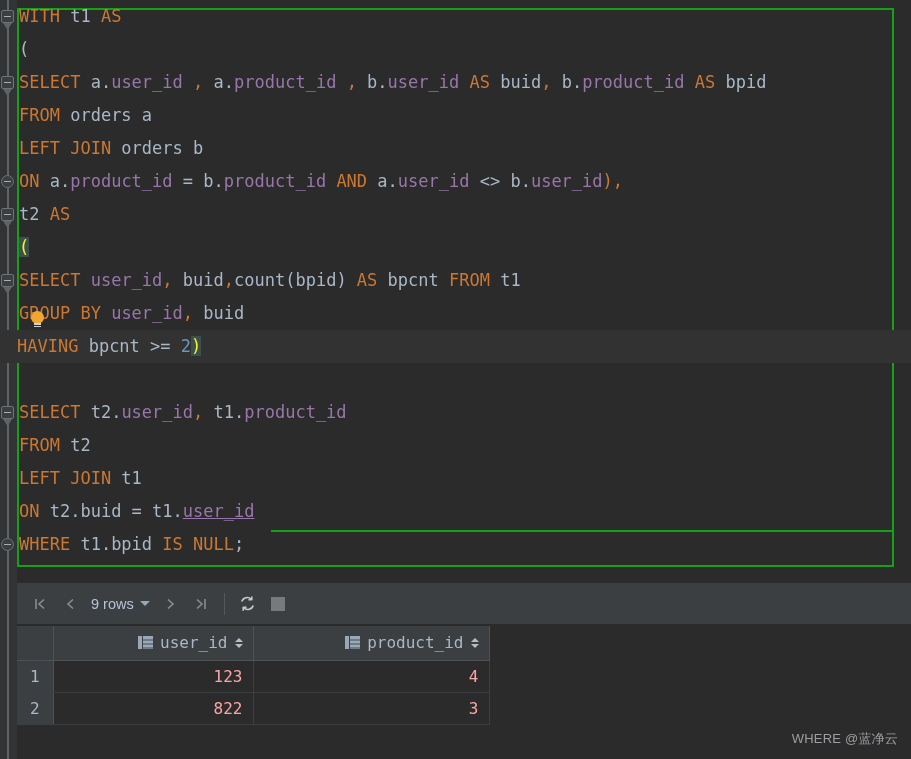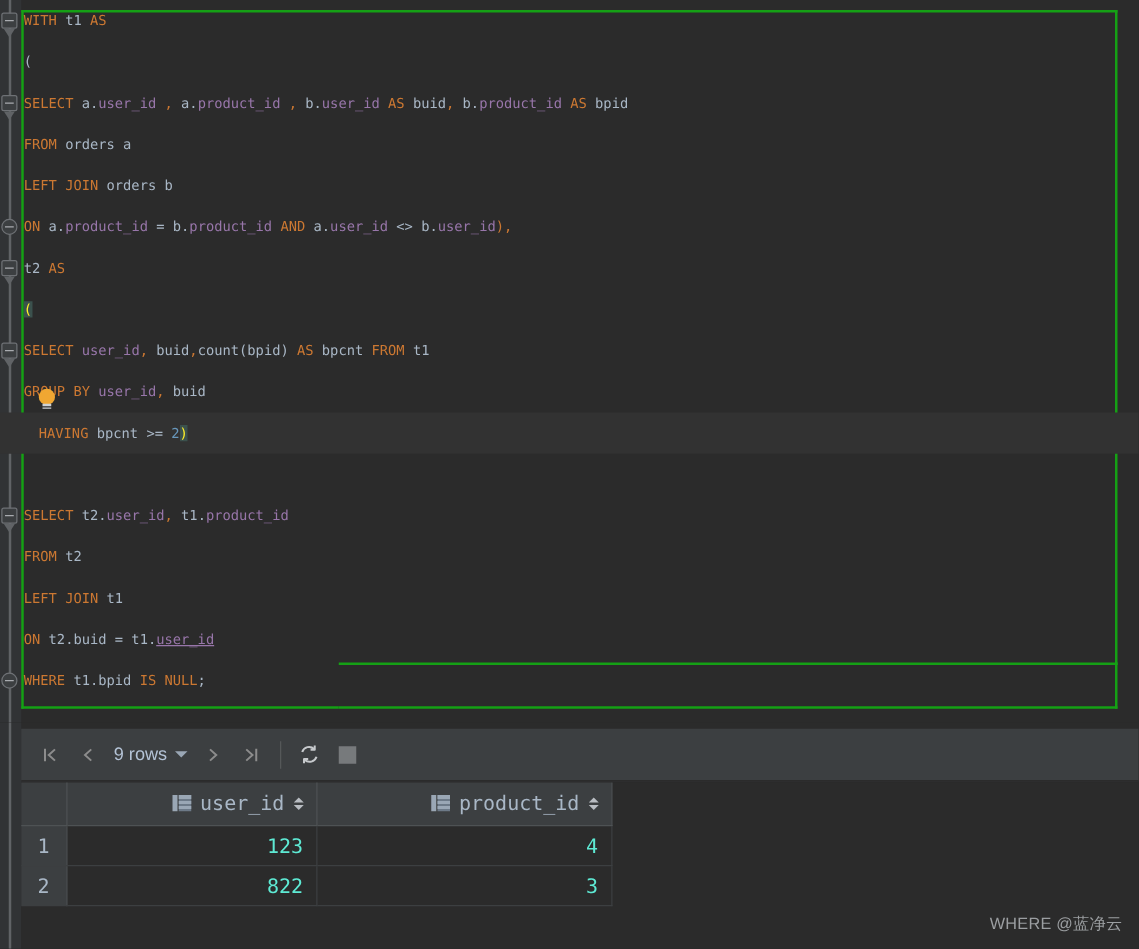--- a/index.html
+++ b/index.html
@@ -44,27 +44,27 @@
 
   
   .exec-border {
     position: absolute; border: 2px solid #15a015; pointer-events: none;
   }
 
   
   .code {
     position: absolute; left: 17px; top: 0; width: 894px; height: 578px;
     font-family: "DejaVu Sans Mono", monospace;
-    font-size: 11px;
+    font-size: 17px;
     line-height: 33px;
     white-space: pre;
     color: #a9b7c6;
   }
   .line { position: relative; height: 33px; padding-left: 2px; }
-  .line.current { background: #323232; margin-left: -17px; padding-left: 31px; width: 911px; }
+  .line.current { background: #323232; margin-left: -17px; padding-left: 17px; width: 911px; }
 
   .kw   { color: #cc7832; }
   .id   { color: #a9b7c6; }
   .fld  { color: #9876aa; }
   .num  { color: #6897bb; }
   .punc { color: #a9b7c6; }
   .fn   { color: #a9b7c6; }
   .paren-hl { color: #ffef28; background: #3b514d; }
   .underlined { text-decoration: underline; text-decoration-color: #9876aa; }
 
@@ -117,21 +117,21 @@
   thead th.idx { background: #3c3f41; }
   .th-inner { display: flex; align-items: center; justify-content: flex-end; gap: 7px; }
   .col-icon { width: 15px; height: 15px; flex: none; position: relative; }
   .col-icon .bar { position: absolute; left: 0; top: 1px; width: 4px; height: 13px; background: #9aa7b5; }
   .col-icon .tbl { position: absolute; left: 5px; top: 1px; width: 10px; height: 13px; background: #6d7a88;
                    background-image: linear-gradient(to bottom, #9aa7b5 0 3px, transparent 3px 5px, #9aa7b5 5px 7px, transparent 7px 9px, #9aa7b5 9px 11px, transparent 11px 13px); }
   .sort-ar { display: flex; flex-direction: column; gap: 2px; flex: none; }
   .sort-ar .up { width: 0; height: 0; border-left: 4px solid transparent; border-right: 4px solid transparent; border-bottom: 4px solid #b9bdc2; }
   .sort-ar .dn { width: 0; height: 0; border-left: 4px solid transparent; border-right: 4px solid transparent; border-top: 4px solid #b9bdc2; }
   tbody td {
-    height: 32px; color: #5eead4;
+    height: 32px; color: #fca5a5;
     font-family: "DejaVu Sans Mono", monospace; font-size: 16px;
     background: #2b2b2b; text-align: right;
     border-right: 1px solid #3c3f41; border-bottom: 1px solid #3c3f41;
     padding: 0 10px;
   }
   tbody td.idx {
     background: #3c3f41; color: #a9b7c6; text-align: center; padding: 0;
     border-right: 1px solid #4e5254;
   }
 

